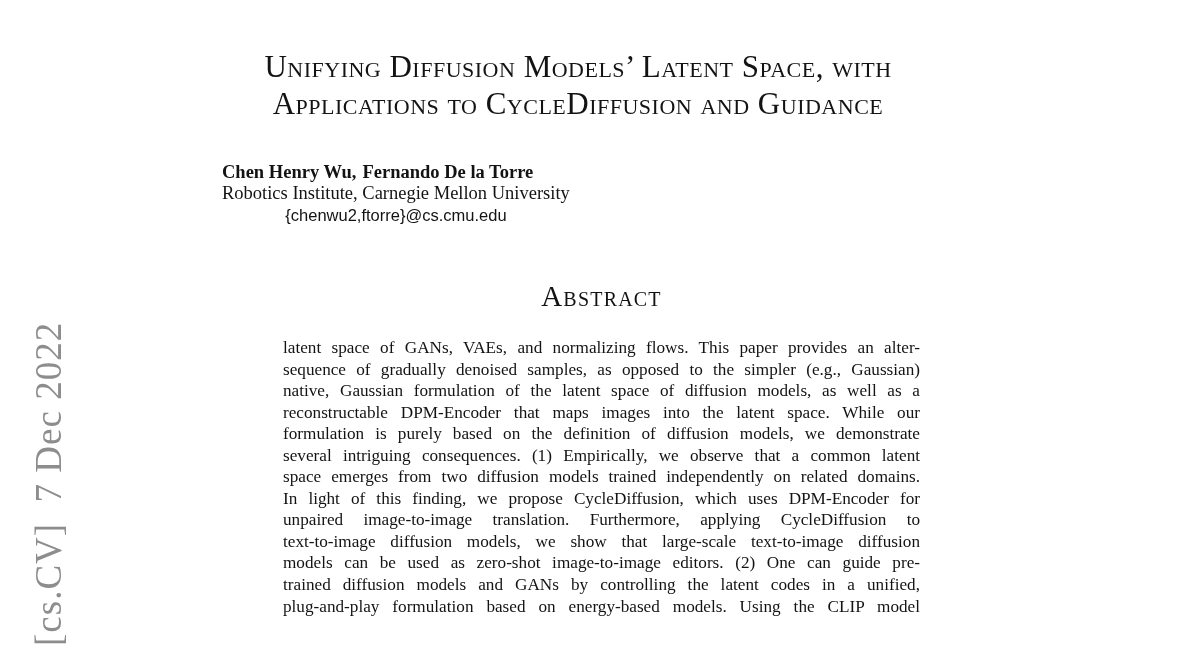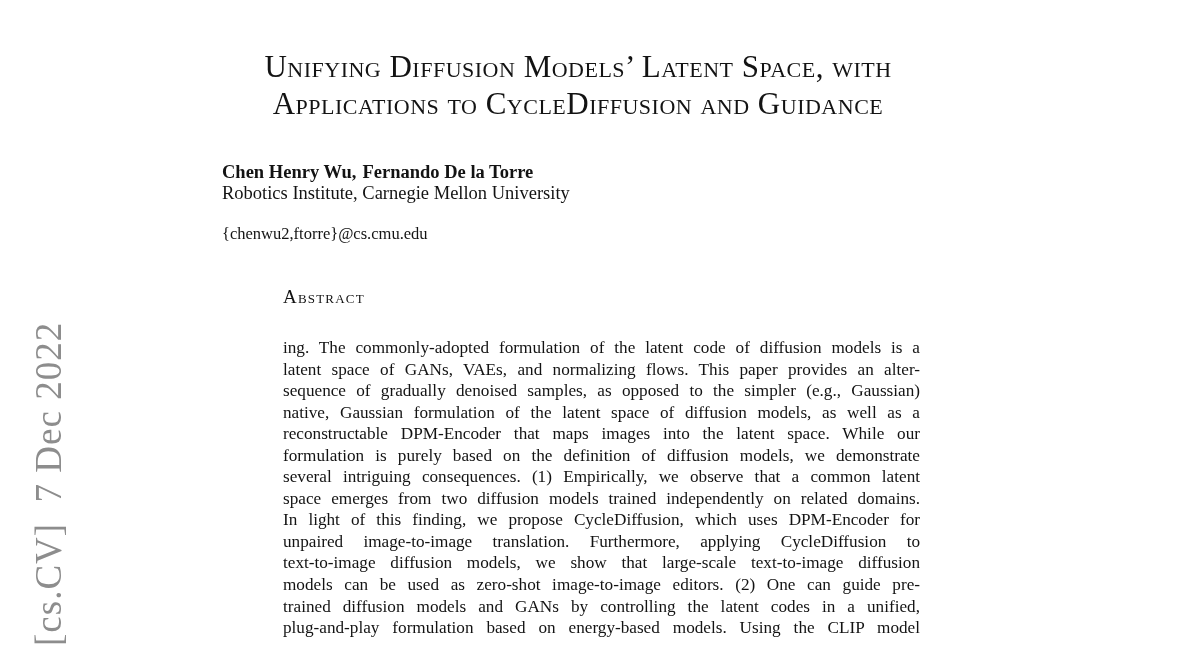--- a/index.html
+++ b/index.html
@@ -45,36 +45,37 @@
   .authors-block {
     position: absolute;
     left: 222px;
     top: 162px;
     font-size: 18.5px;
     line-height: 21px;
   }
   .author-names { font-weight: bold; }
   .author-names .gap { margin-left: 6px; }
   .email-line {
-    font-family: Liberation Serif, serif;
+    font-family: Liberation Sans, sans-serif;
     font-size: 16.5px;
-    margin-top: 19px;
+    margin-top: 1px;
     white-space: pre;
+    text-align: center;
   }
   
   .abstract-section {
     position: absolute;
     left: 283px;
     top: 284px;
     width: 637px;
   }
   .abstract-heading {
-    text-align: left;
+    text-align: center;
     font-variant: small-caps;
-    font-size: 19px;
+    font-size: 29px;
     line-height: 25px;
     letter-spacing: 1.2px;
   }
   .abstract-body {
     margin-top: 28px;
     font-size: 17.2px;
     line-height: 21.55px;
   }
   .abs-line {
     text-align: justify;
@@ -98,21 +99,20 @@
     <div class="author-names">
       <span>Chen Henry Wu,</span><span class="gap">Fernando De la Torre</span>
     </div>
     <div>Robotics Institute, Carnegie Mellon University</div>
     <div class="email-line">{chenwu2,ftorre}@cs.cmu.edu</div>
   </div>
 
   <div class="abstract-section">
     <div class="abstract-heading">Abstract</div>
     <div class="abstract-body">
-        <div class="abs-line"><span>ing. The commonly-adopted formulation of the latent code of diffusion models is a</span></div>
         <div class="abs-line"><span>latent space of GANs, VAEs, and normalizing flows. This paper provides an alter-</span></div>
         <div class="abs-line"><span>sequence of gradually denoised samples, as opposed to the simpler (e.g., Gaussian)</span></div>
         <div class="abs-line"><span>native, Gaussian formulation of the latent space of diffusion models, as well as a</span></div>
         <div class="abs-line"><span>reconstructable </span><span class="b">DPM-Encoder</span><span> that maps images into the latent space. While our</span></div>
         <div class="abs-line"><span>formulation is purely based on the definition of diffusion models, we demonstrate</span></div>
         <div class="abs-line"><span>several intriguing consequences. (1) Empirically, we observe that a common latent</span></div>
         <div class="abs-line"><span>space emerges from two diffusion models trained independently on related domains.</span></div>
         <div class="abs-line"><span>In light of this finding, we propose </span><span class="b">CycleDiffusion</span><span>, which uses DPM-Encoder for</span></div>
         <div class="abs-line"><span>unpaired image-to-image translation. Furthermore, applying CycleDiffusion to</span></div>
         <div class="abs-line"><span>text-to-image diffusion models, we show that large-scale text-to-image diffusion</span></div>

